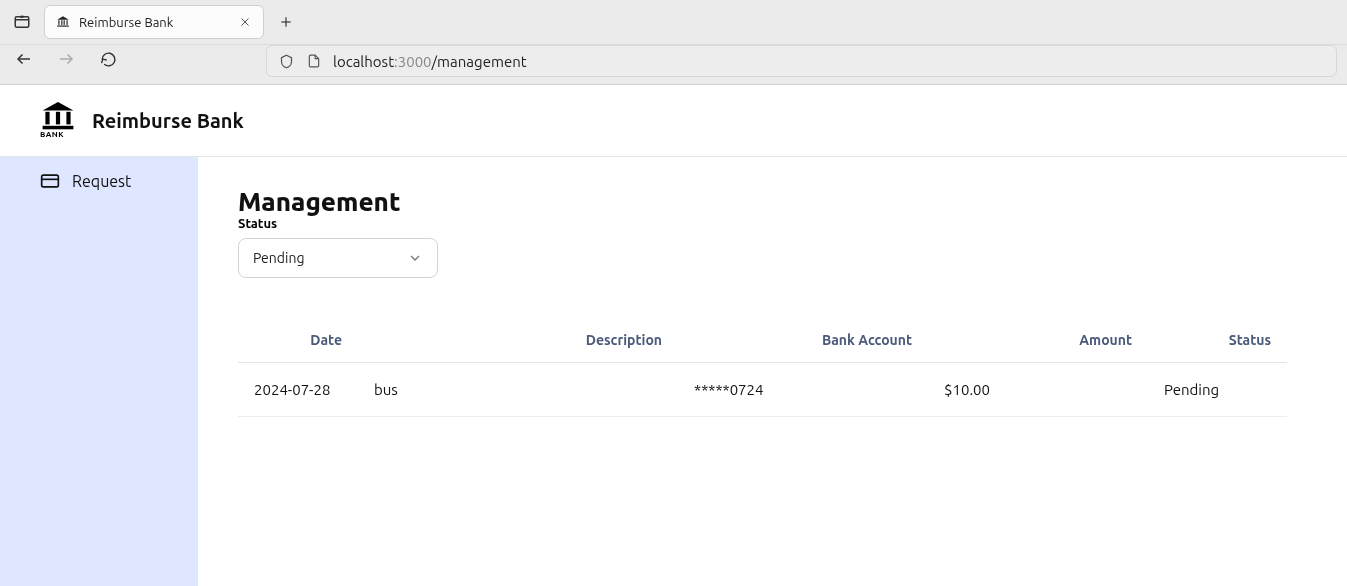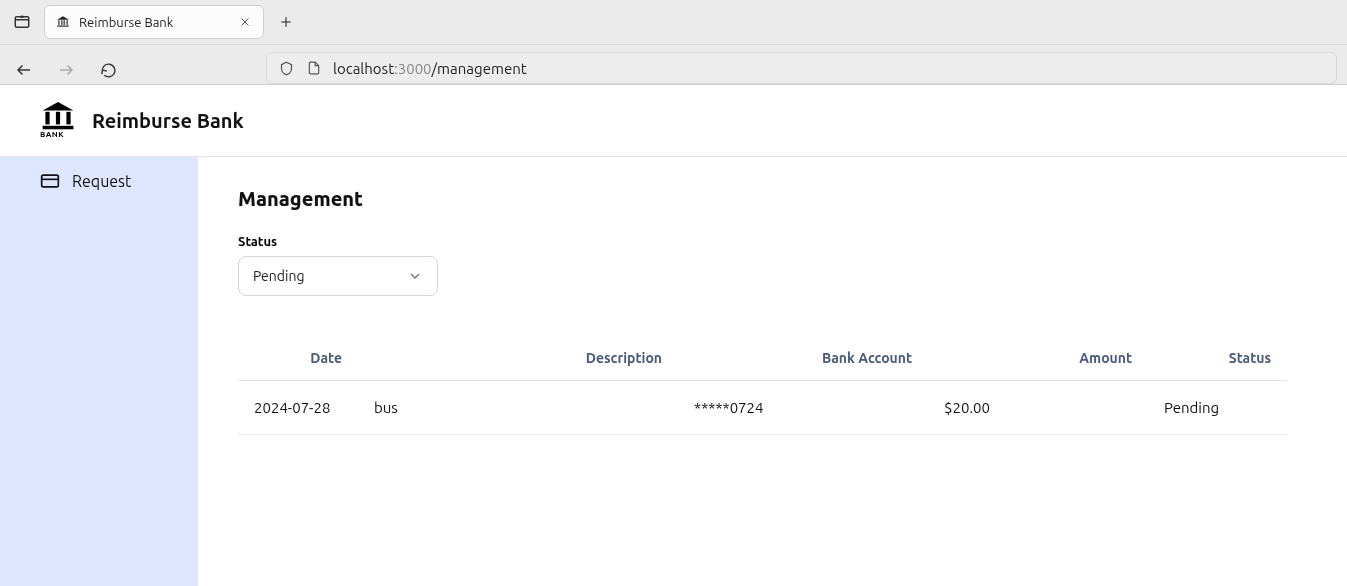--- a/index.html
+++ b/index.html
@@ -8,21 +8,21 @@
     
     .browser-chrome { background: #ebebeb; border-bottom: 1px solid #d0d0d0; }
     .tab-strip { display: flex; align-items: center; height: 44px; padding-left: 8px; gap: 8px; }
     .window-icon { width: 28px; height: 28px; display: flex; align-items: center; justify-content: center; color: #333; }
     .tab { background: #fcfcfc; border: 1px solid #cfcfcf; border-radius: 6px; height: 34px; width: 220px; display: flex; align-items: center; padding: 0 10px; gap: 8px; font-size: 13px; color: #222; }
     .tab-fav { width: 16px; height: 16px; display: inline-flex; align-items: center; justify-content: center; }
     .tab-title { flex: 1; white-space: nowrap; overflow: hidden; text-overflow: ellipsis; }
     .tab-close { width: 16px; height: 16px; display: inline-flex; align-items: center; justify-content: center; color: #555; }
     .new-tab { width: 28px; height: 28px; display: flex; align-items: center; justify-content: center; color: #333; font-size: 18px; }
 
-    .toolbar { display: flex; align-items: flex-end; height: 40px; padding: 0 10px; gap: 14px; border-top: 1px solid #dcdcdc; }
+    .toolbar { display: flex; align-items: flex-start; height: 40px; padding: 0 10px; gap: 14px; border-top: 1px solid #dcdcdc; }
     .nav-btn { width: 28px; height: 28px; display: flex; align-items: center; justify-content: center; color: #333; }
     .nav-btn.disabled { color: #aaa; }
     .url-bar { flex: 1; background: #ededed; border: 1px solid #d8d8d8; border-radius: 6px; height: 32px; display: flex; align-items: center; padding: 0 10px; gap: 10px; margin-left: 130px; font-size: 15px; color: #333; }
     .url-host { color: #222; }
     .url-port { color: #888; }
     .url-path { color: #222; }
     .url-icon { width: 18px; height: 18px; display:inline-flex; align-items:center; justify-content:center; color:#555; }
 
     
     .app-header { display: flex; align-items: center; height: 72px; padding: 0 40px; border-bottom: 1px solid #e5e5e5; gap: 16px; }
@@ -30,21 +30,21 @@
     .logo-text { font-size: 8px; font-weight: bold; letter-spacing: 0.5px; }
     .brand { font-size: 20px; font-weight: 700; color: #111; }
 
     
     .page { display: flex; height: calc(586px - 44px - 40px - 72px); }
     .sidebar { width: 198px; background: #dee7ff; }
     .side-item { display: flex; align-items: center; gap: 12px; padding: 14px 20px 14px 40px; font-size: 16px; color: #111; cursor: pointer; }
     .side-item .icon { width: 20px; height: 20px; display: inline-flex; align-items:center; justify-content:center; }
 
     .content { flex: 1; padding: 30px 60px 20px 40px; }
-    .page-title { font-size: 20px; font-weight: 800; color: #111; margin-bottom: 24px; }
+    .page-title { font-size: 26px; font-weight: 800; color: #111; }
     .filter-label { font-size: 13px; font-weight: 700; margin-bottom: 8px; }
     .select { width: 200px; height: 40px; border: 1px solid #d4d4d8; border-radius: 8px; display: flex; align-items: center; justify-content: space-between; padding: 0 14px; font-size: 14px; color: #222; background: #fff; cursor: pointer; margin-bottom: 40px; }
 
     table { width: 100%; border-collapse: collapse; }
     thead th { text-align: right; font-size: 14px; font-weight: 600; color: #4a5a7a; padding: 14px 16px; border-bottom: 1px solid #e3e3e8; }
     tbody td { font-size: 15px; color: #111; padding: 18px 16px; border-bottom: 1px solid #ececf0; }
     .col-date { width: 120px; }
     .col-desc { width: 320px; }
     .col-bank { width: 250px; }
     .col-amount { width: 220px; }
@@ -177,19 +177,19 @@
           <th class="col-bank">Bank Account</th>
           <th class="col-amount">Amount</th>
           <th class="col-status">Status</th>
         </tr>
       </thead>
       <tbody>
         <tr>
           <td>2024-07-28</td>
           <td>bus</td>
           <td>*****0724</td>
-          <td>$20.00</td>
+          <td>$10.00</td>
           <td>Pending</td>
         </tr>
       </tbody>
     </table>
   </div>
 </div>
 
 </body></html>

